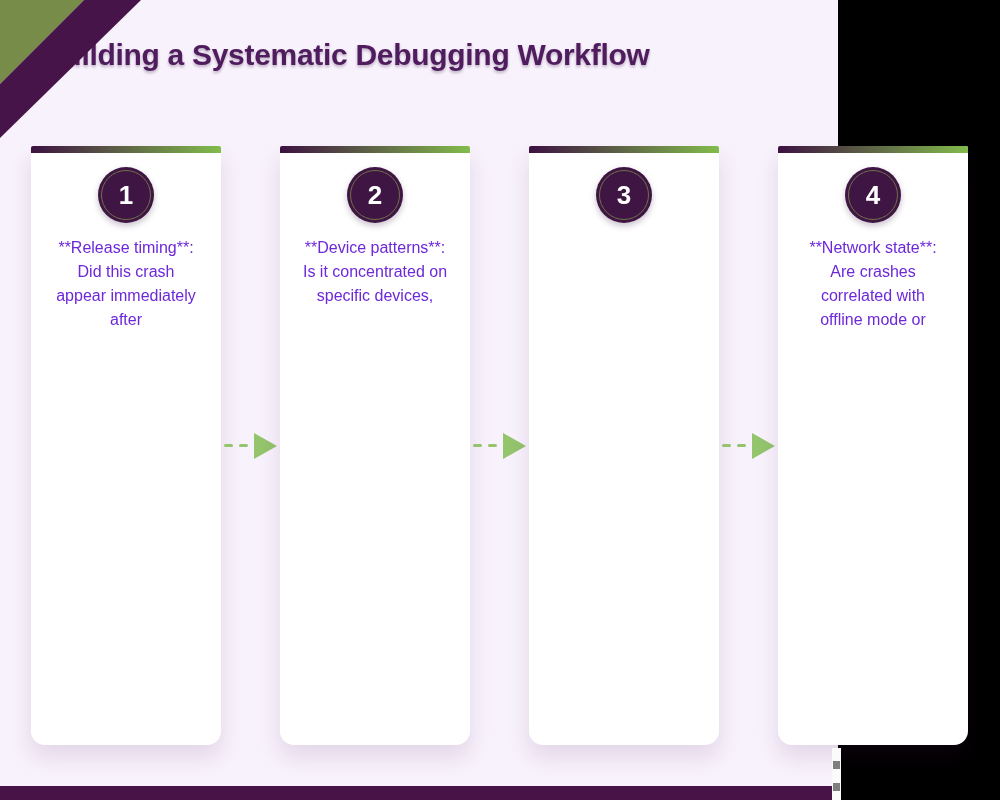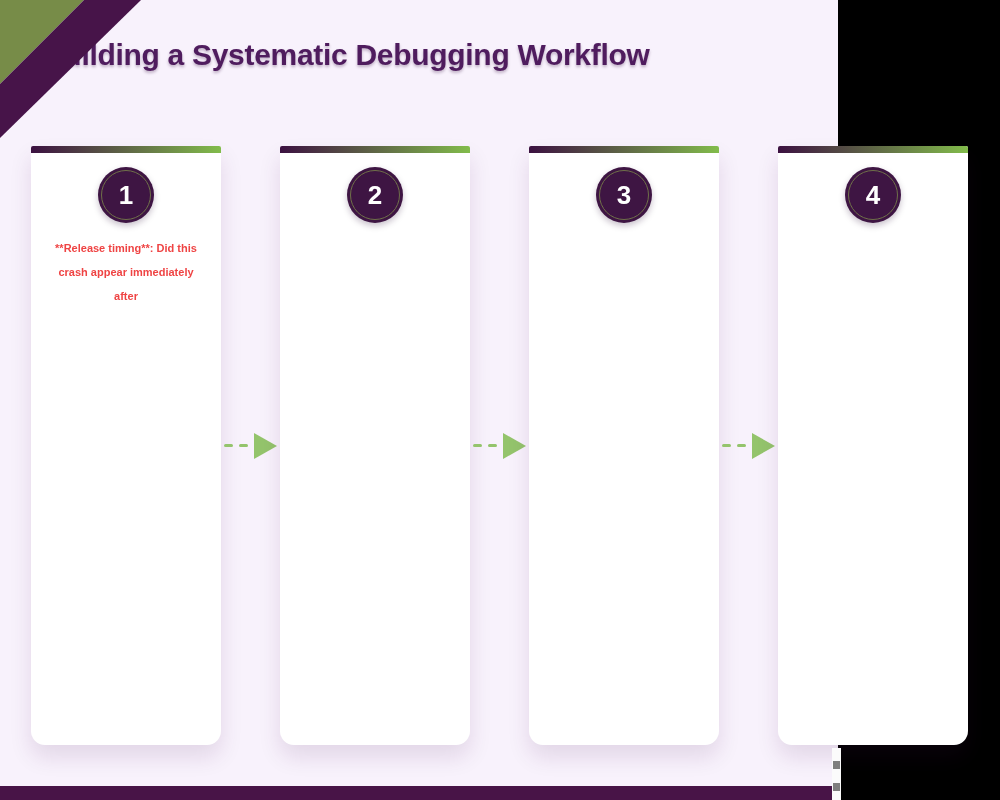--- a/index.html
+++ b/index.html
@@ -79,22 +79,22 @@
     border-radius: 50%;
   }
   .step-number {
     color: #ffffff; font-size: 26px; font-weight: 700; line-height: 1;
   }
 
   .step-text {
     margin-top: 13px;
     width: 146px;
     text-align: center;
-    font-size: 11px; line-height: 24px; font-weight: 700;
-    color: #ef4444;
+    font-size: 16px; line-height: 24px; font-weight: 400;
+    color: #6d28d9;
   }
 
   
   .arrow-gap {
     flex: 0 0 59px;
     display: flex; align-items: center; justify-content: center;
   }
   .flow-arrow { display: flex; align-items: center; }
   .arrow-dash {
     width: 9px; height: 3.5px; border-radius: 2px;
@@ -155,20 +155,21 @@
       <span class="arrow-dash"></span>
       <span class="arrow-head"></span>
     </div>
   </div>
 
   <div class="step-card">
     <div class="card-topbar"></div>
     <div class="step-circle">
       <span class="step-number">2</span>
     </div>
+    <div class="step-text">**Device patterns**: Is it concentrated on specific devices,</div>
   </div>
 
   <div class="arrow-gap">
     <div class="flow-arrow">
       <span class="arrow-dash"></span>
       <span class="arrow-dash"></span>
       <span class="arrow-head"></span>
     </div>
   </div>
 
@@ -185,20 +186,21 @@
       <span class="arrow-dash"></span>
       <span class="arrow-head"></span>
     </div>
   </div>
 
   <div class="step-card">
     <div class="card-topbar"></div>
     <div class="step-circle">
       <span class="step-number">4</span>
     </div>
+    <div class="step-text">**Network state**: Are crashes correlated with offline mode or</div>
   </div>
 
 </div>
 
 <div class="footer-bar"></div>
 
 <div class="scroll-strip">
   <div class="scroll-thumb t1"></div>
   <div class="scroll-thumb t2"></div>
 </div>

